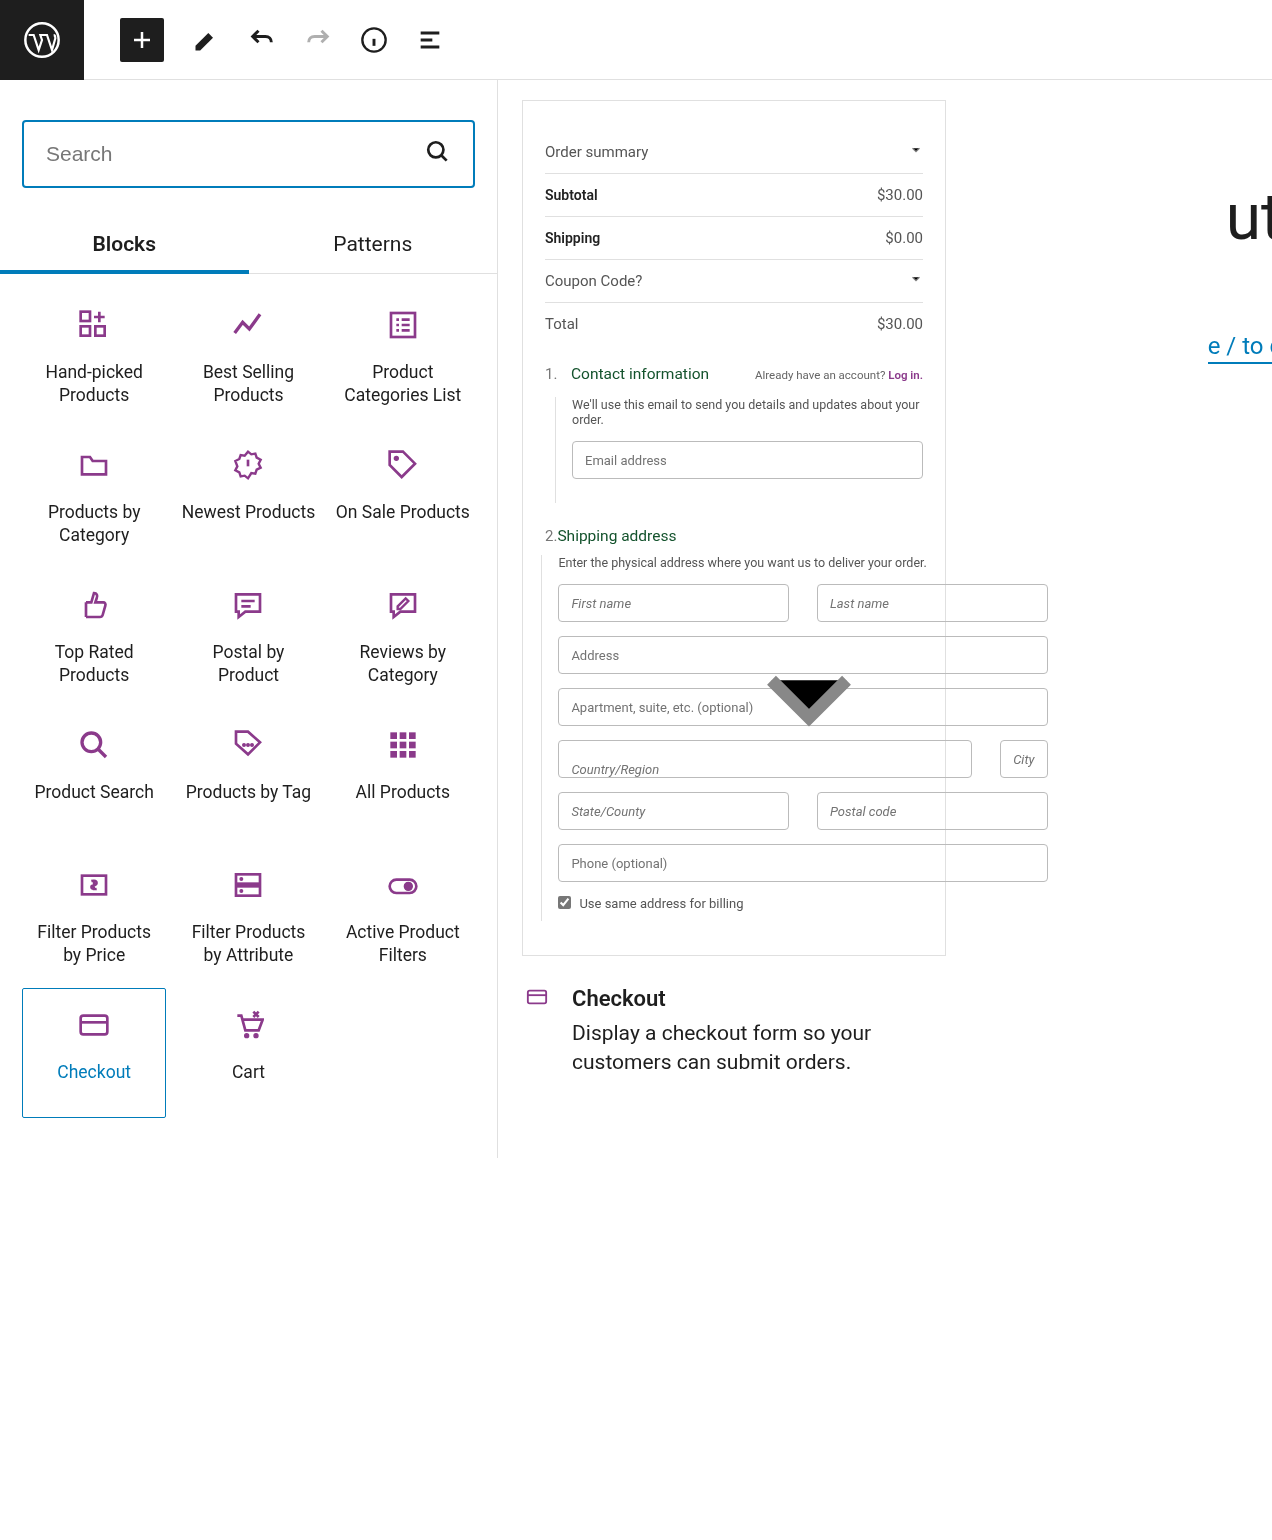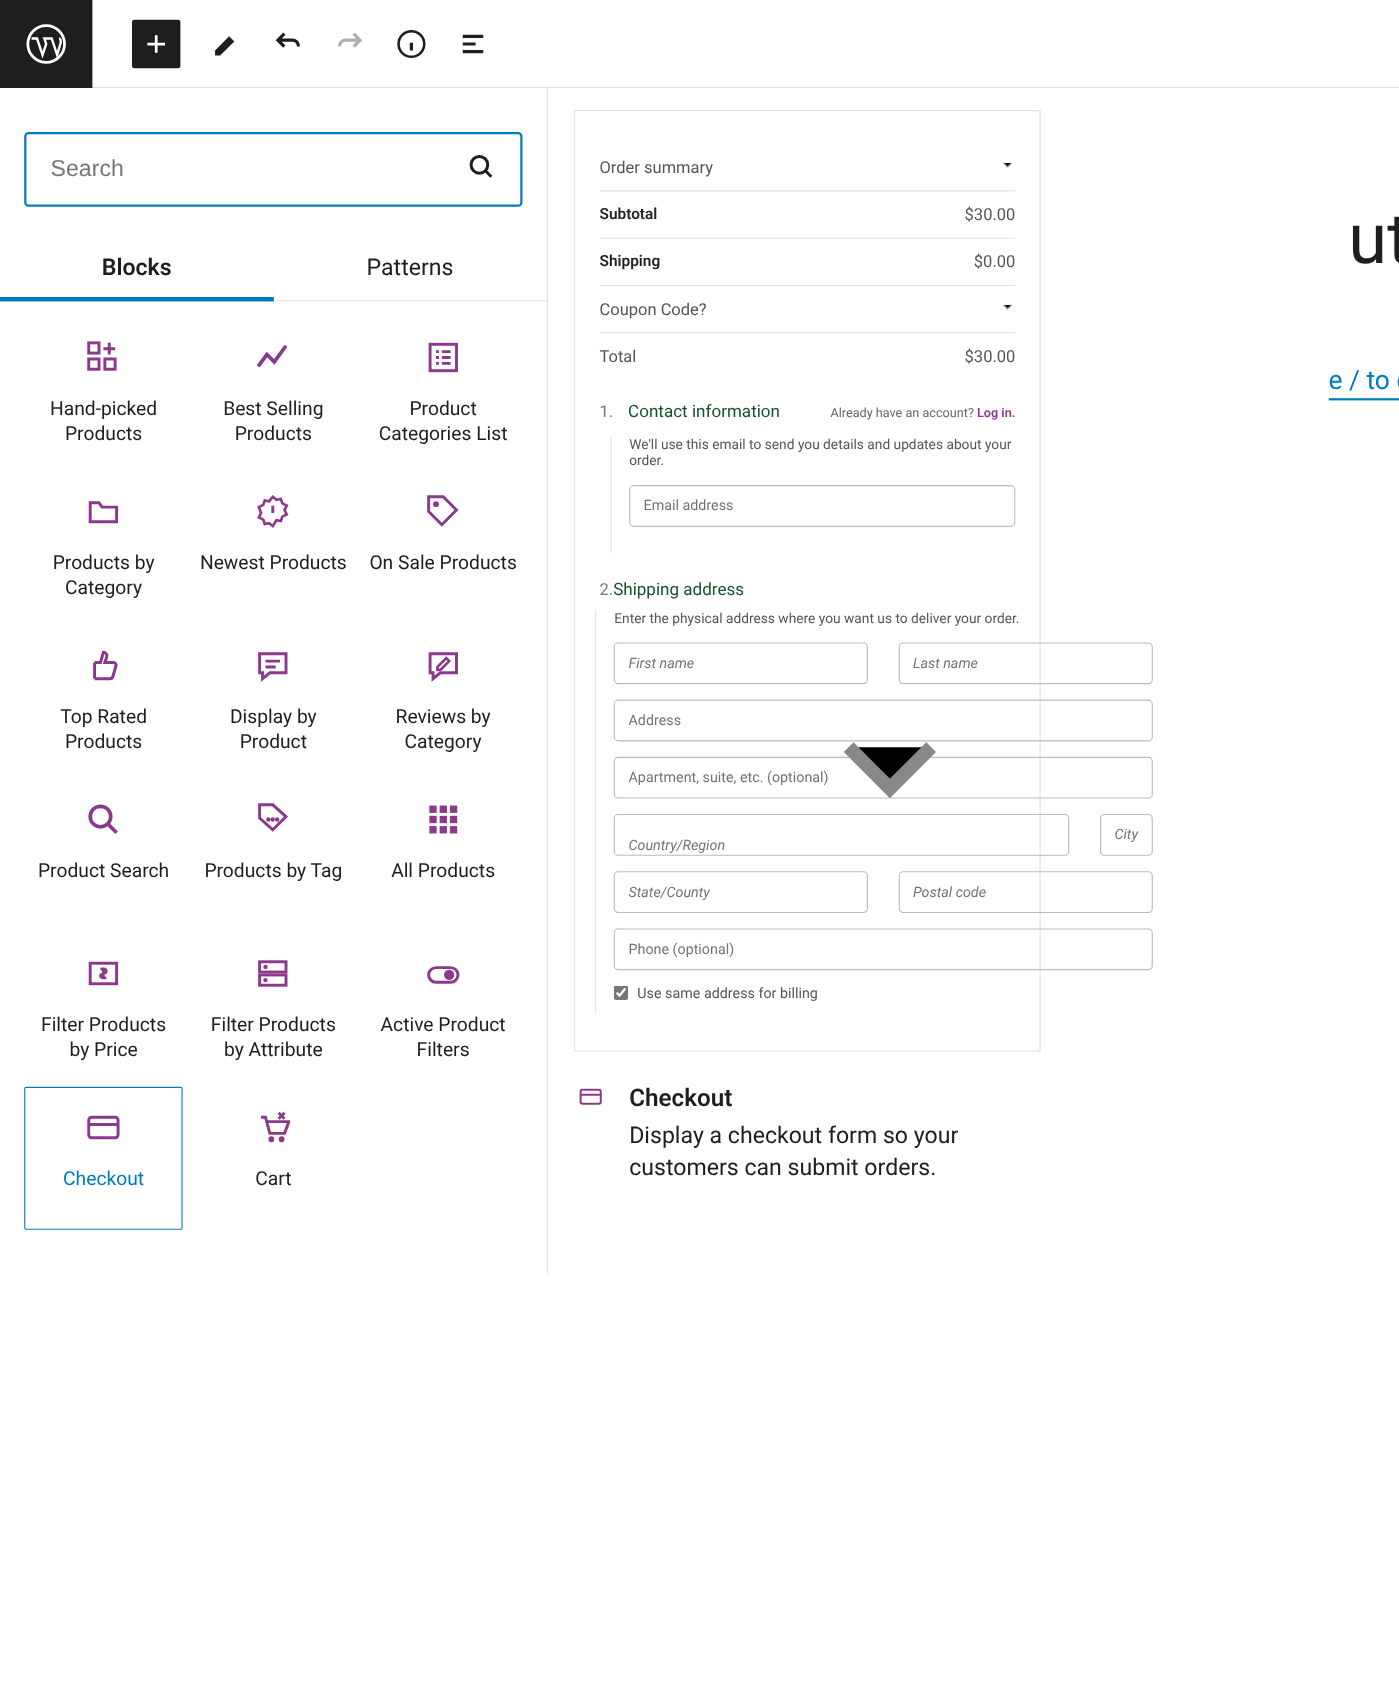--- a/index.html
+++ b/index.html
@@ -272,21 +272,21 @@
             </svg>
           </div>
           <div class="block-label">Top Rated Products</div>
         </div>
         <div class="block-item">
           <div class="block-icon">
             <svg>
               <use href="#i-review-lines"></use>
             </svg>
           </div>
-          <div class="block-label">Display by Product</div>
+          <div class="block-label">Postal by Product</div>
         </div>
         <div class="block-item">
           <div class="block-icon">
             <svg>
               <use href="#i-review-edit"></use>
             </svg>
           </div>
           <div class="block-label">Reviews by Category</div>
         </div>
         <div class="block-item">

